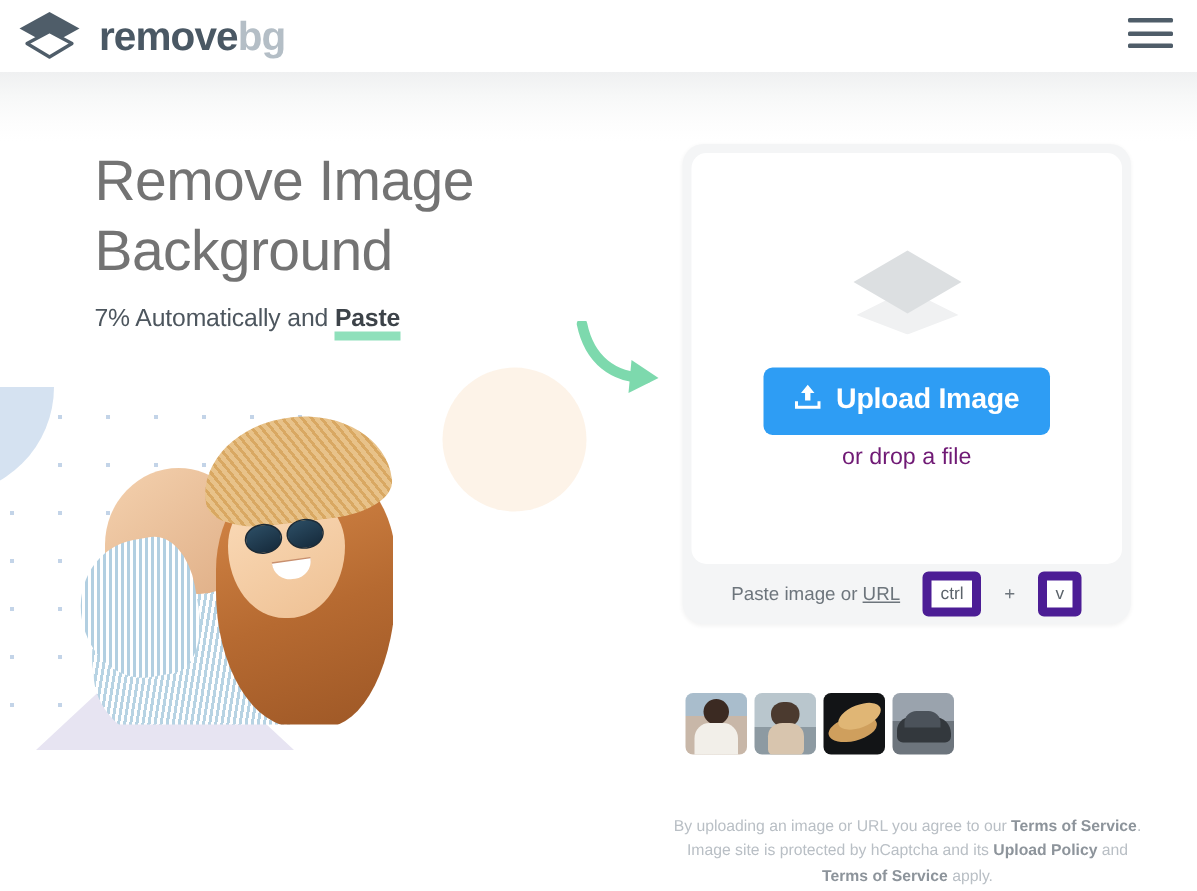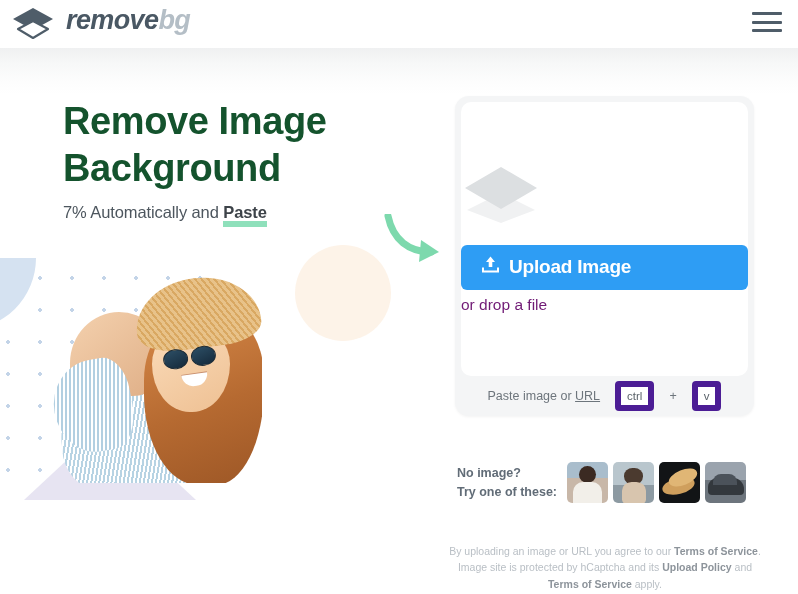--- a/index.html
+++ b/index.html
@@ -12,21 +12,21 @@
     -webkit-font-smoothing: antialiased;
   }
   .page { position: relative; width: 798px; height: 594px; background: #fff; }
 
   
   .header {
     position: absolute; top: 0; left: 0; width: 798px; height: 48px;
     background: #ffffff; z-index: 40;
     display: flex; align-items: center;
   }
-  .brand { display: flex; margin-left: 12px; font-style: italic; }
+  .brand { display: flex; align-items: center; margin-left: 12px; }
   .brand-logo { width: 42px; height: 34px; position: relative; margin-right: 12px; }
   .brand-text { font-size: 27px; font-weight: bold; letter-spacing: -0.6px; line-height: 1; }
   .brand-remove { color: #4a5864; }
   .brand-bg { color: #b4bec6; }
   .hamburger {
     position: absolute; right: 16px; top: 9px;
     width: 30px; height: 26px; cursor: pointer;
     display: flex; flex-direction: column; justify-content: space-between; padding: 3px 0;
   }
   .hamburger span { display: block; height: 3px; width: 30px; background: #4f5d69; border-radius: 1px; }
@@ -56,22 +56,22 @@
     border-bottom: 80px solid #e7e4f2;
   }
   .peach-circle {
     position: absolute; left: 295px; top: 245px; width: 96px; height: 96px;
     background: #fdf1e4; border-radius: 50%; opacity: .85;
   }
 
   
   .hero-copy { position: absolute; left: 63px; top: 98px; z-index: 6; }
   .hero-title {
-    font-size: 38px; font-weight: bold; line-height: 1.23;
-    color: #14532d; letter-spacing: -0.4px; max-width: 330px;
+    font-size: 38px; font-weight: normal; line-height: 1.23;
+    color: #737373; letter-spacing: -0.4px; max-width: 330px;
   }
   .hero-sub {
     margin-top: 12px; font-size: 16.5px; color: #4d565e; letter-spacing: -0.1px;
   }
   .hero-sub b { font-weight: bold; color: #3d4349; position: relative; padding-bottom: 2px; }
   .hero-sub b::after {
     content: ""; position: absolute; left: 0; right: 0; bottom: -4px;
     height: 6px; background: #8fe0bb;
   }
 
@@ -139,21 +139,21 @@
 
   
   .card {
     position: absolute; left: 455px; top: 96px; width: 299px; height: 320px; z-index: 10;
     background: #f4f5f6; border-radius: 14px;
     box-shadow: 0 1px 3px rgba(0,0,0,.05);
     padding: 6px 6px 0 6px;
   }
   .dropzone {
     width: 287px; height: 274px; background: #ffffff; border-radius: 10px;
-    display: flex; flex-direction: column; justify-content: center;
+    display: flex; flex-direction: column; align-items: center; justify-content: center;
   }
   .layers-icon { width: 80px; height: 58px; position: relative; margin-bottom: 22px; }
   .upload-btn {
     background: #2e9df4; color: #fff; border: none; border-radius: 6px;
     height: 45px; padding: 0 20px; font-size: 19px; font-weight: bold;
     font-family: "Liberation Sans", sans-serif;
     display: flex; align-items: center; gap: 9px; cursor: pointer;
     letter-spacing: -0.2px;
   }
   .drop-text { margin-top: 6px; font-size: 15.5px; color: #701a75; }
@@ -280,24 +280,20 @@
     </div>
     <div class="card-footer">
       <span><span>Paste image or </span><a href="#">URL</a></span>
       <span class="key">ctrl</span>
       <span class="plus">+</span>
       <span class="key">v</span>
     </div>
   </div>
 
   <div class="samples">
-    <div class="samples-label">
-      <div>No image?</div>
-      <div>Try one of these:</div>
-    </div>
     <div class="thumbs">
       <div class="thumb th-woman"></div>
       <div class="thumb th-cat"></div>
       <div class="thumb th-bread"></div>
       <div class="thumb th-car"></div>
     </div>
   </div>
 
   <div class="legal">
     <div><span>By uploading an image or URL you agree to our </span><b>Terms of Service</b><span>.</span></div>

